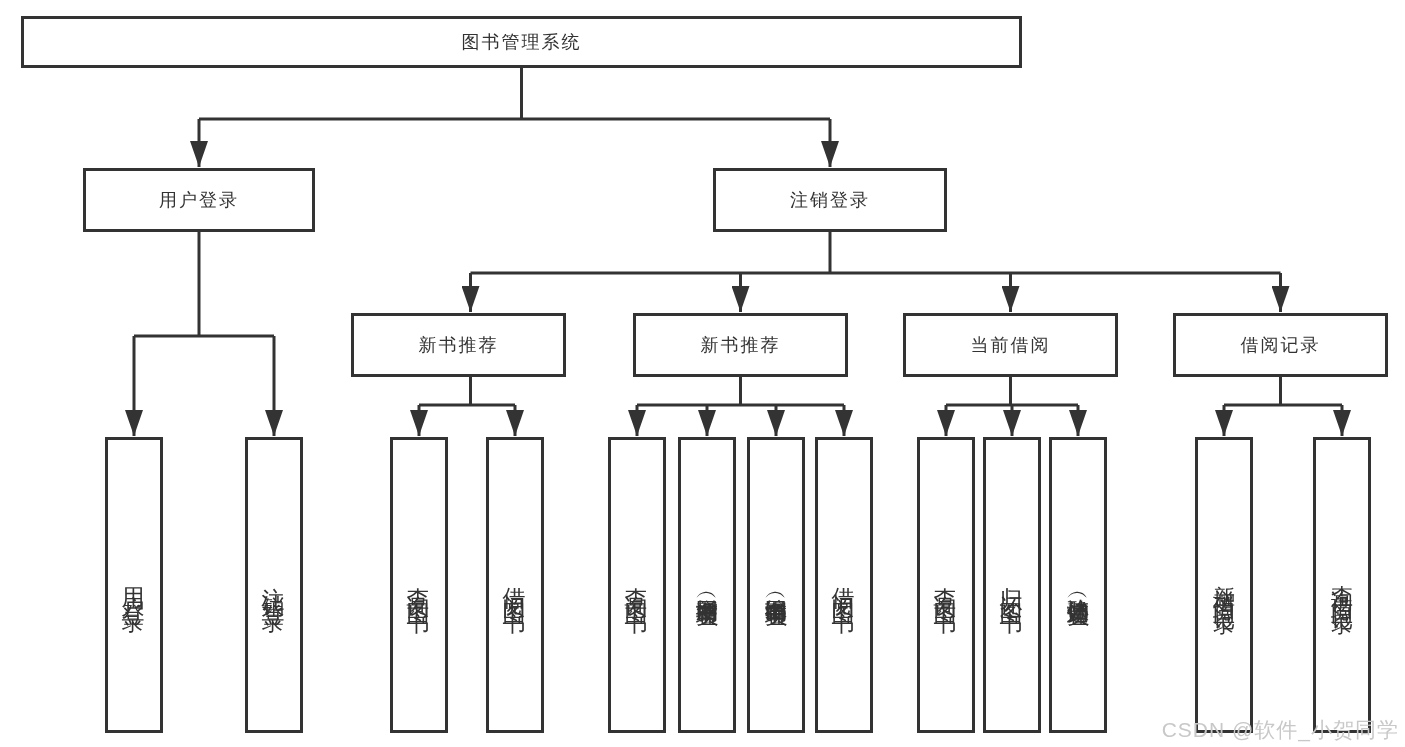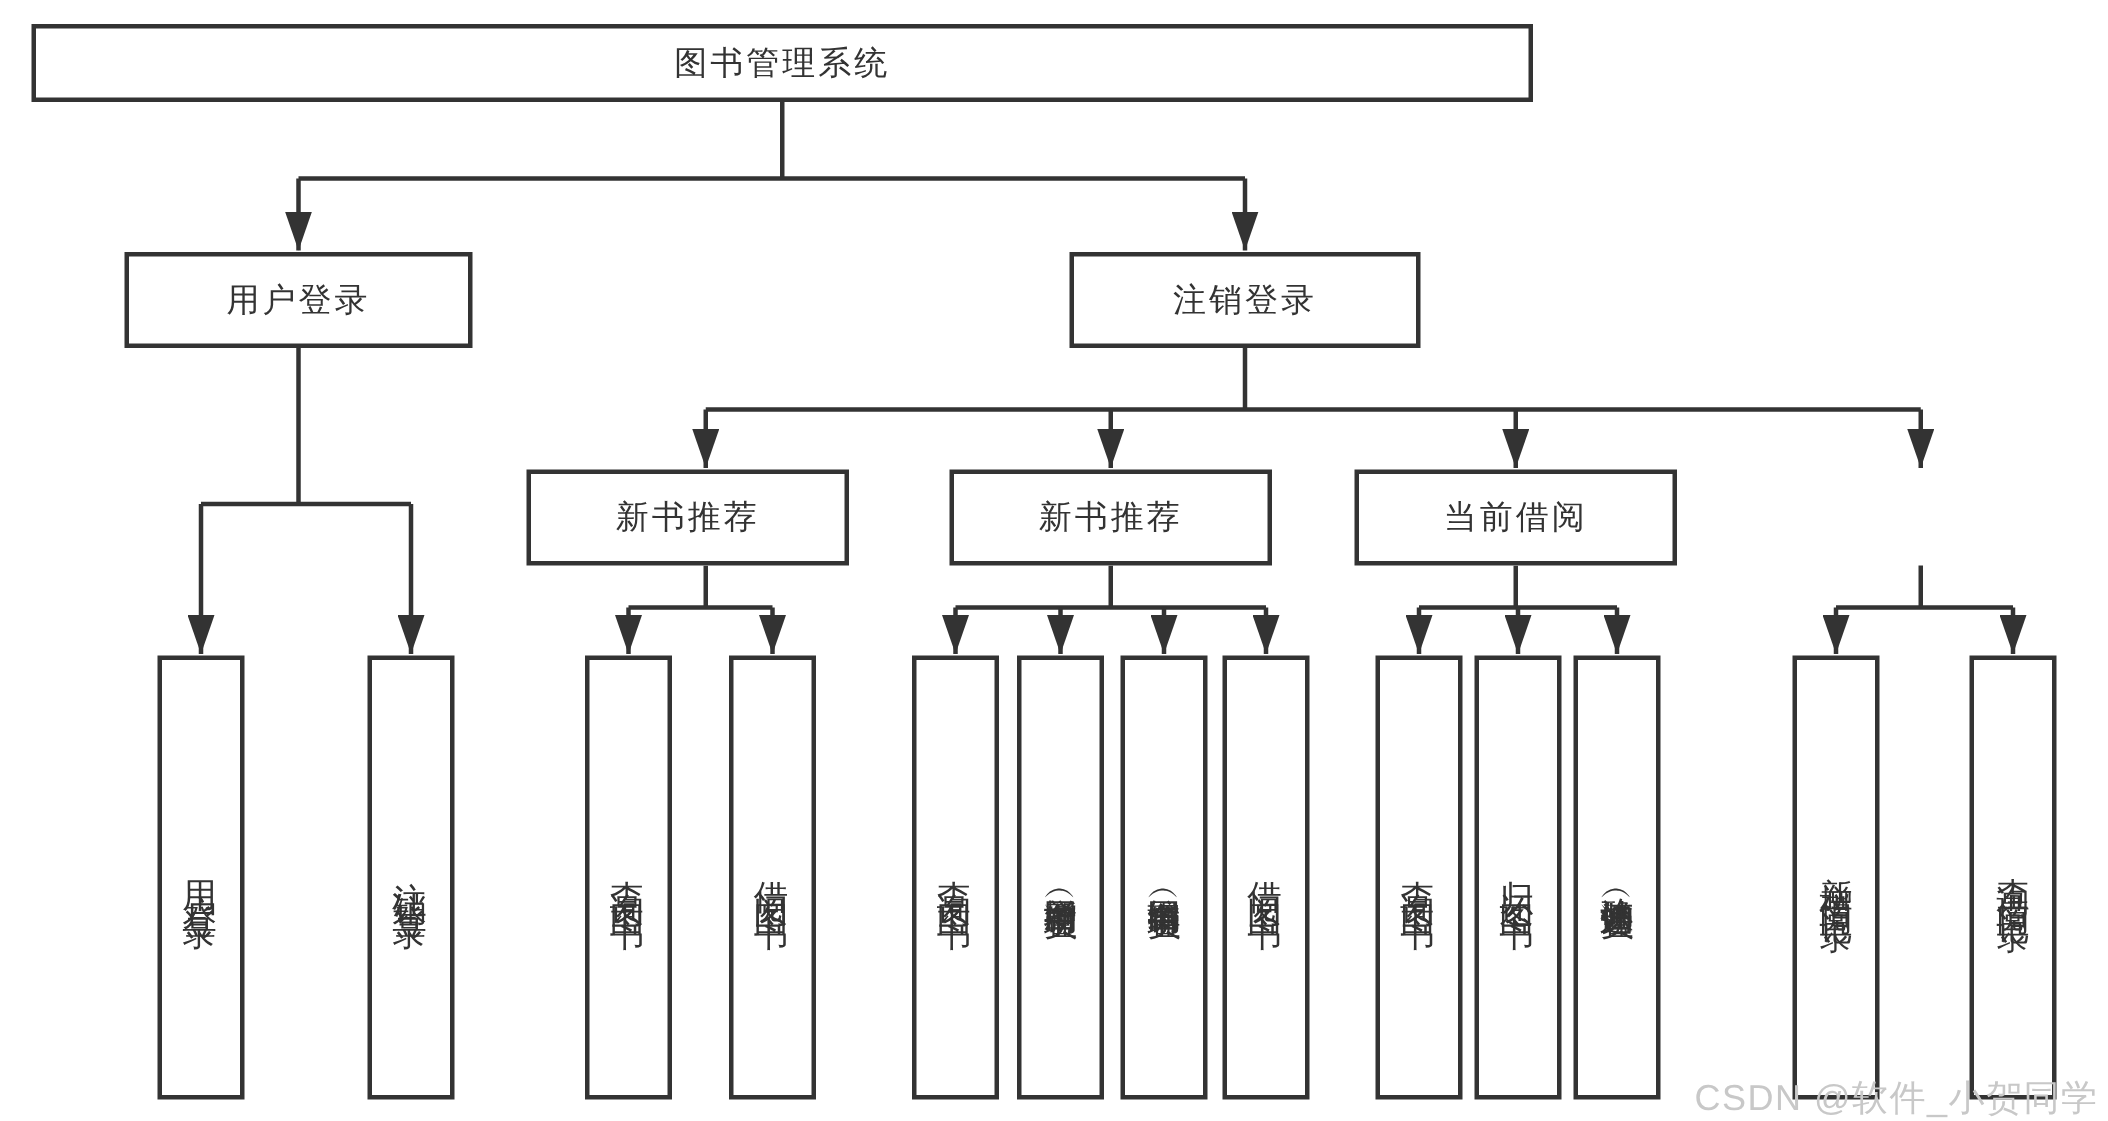--- a/index.html
+++ b/index.html
@@ -27,40 +27,40 @@
     border: 3px solid #333333;
     background: #ffffff;
     color: #333333;
     display: flex;
     align-items: center;
     justify-content: center;
     text-align: center;
     letter-spacing: 2px;
     font-size: 26px;
   }
-  .box.h { font-size: 22px; }
+  .box.h { font-size: 18px; }
   .box.v {
     writing-mode: vertical-rl;
     text-orientation: mixed;
     font-size: 23px;
     letter-spacing: 8px;
     width: 58px;
     height: 296px;
     top: 437px;
   }
   .box.v.tight {
     font-size: 22px;
     letter-spacing: 1px;
   }
   #watermark {
     position: absolute;
     top: 716px;
     right: 6px;
     color: #c8c8c8;
-    font-size: 24px;
+    font-size: 21px;
     letter-spacing: 1px;
     white-space: nowrap;
   }
 </style>
 </head>
 <body>
 
 <div id="canvas">
 
   <svg id="wires" width="1405" height="747" viewBox="0 0 1405 747" xmlns="http://www.w3.org/2000/svg">
@@ -114,20 +114,21 @@
   </svg>
 
   <div class="box h" style="left:21px; top:16px; width:1001px; height:52px">图书管理系统</div>
 
   <div class="box h" style="left:83px; top:168px; width:232px; height:64px">用户登录</div>
   <div class="box h" style="left:713px; top:168px; width:234px; height:64px">注销登录</div>
 
   <div class="box h" style="left:351px; top:313px; width:215px; height:64px">新书推荐</div>
   <div class="box h" style="left:633px; top:313px; width:215px; height:64px">新书推荐</div>
   <div class="box h" style="left:903px; top:313px; width:215px; height:64px">当前借阅</div>
+  <div class="box h" style="left:1173px; top:313px; width:215px; height:64px">借阅记录</div>
 
   <div class="box v" style="left:105px">用户登录</div>
   <div class="box v" style="left:245px">注销登录</div>
 
   <div class="box v" style="left:390px">查询图书</div>
   <div class="box v" style="left:486px">借阅图书</div>
 
   <div class="box v" style="left:608px">查询图书</div>
   <div class="box v tight" style="left:678px">新增图书（管理员）</div>
   <div class="box v tight" style="left:747px">编辑图书（管理员）</div>

